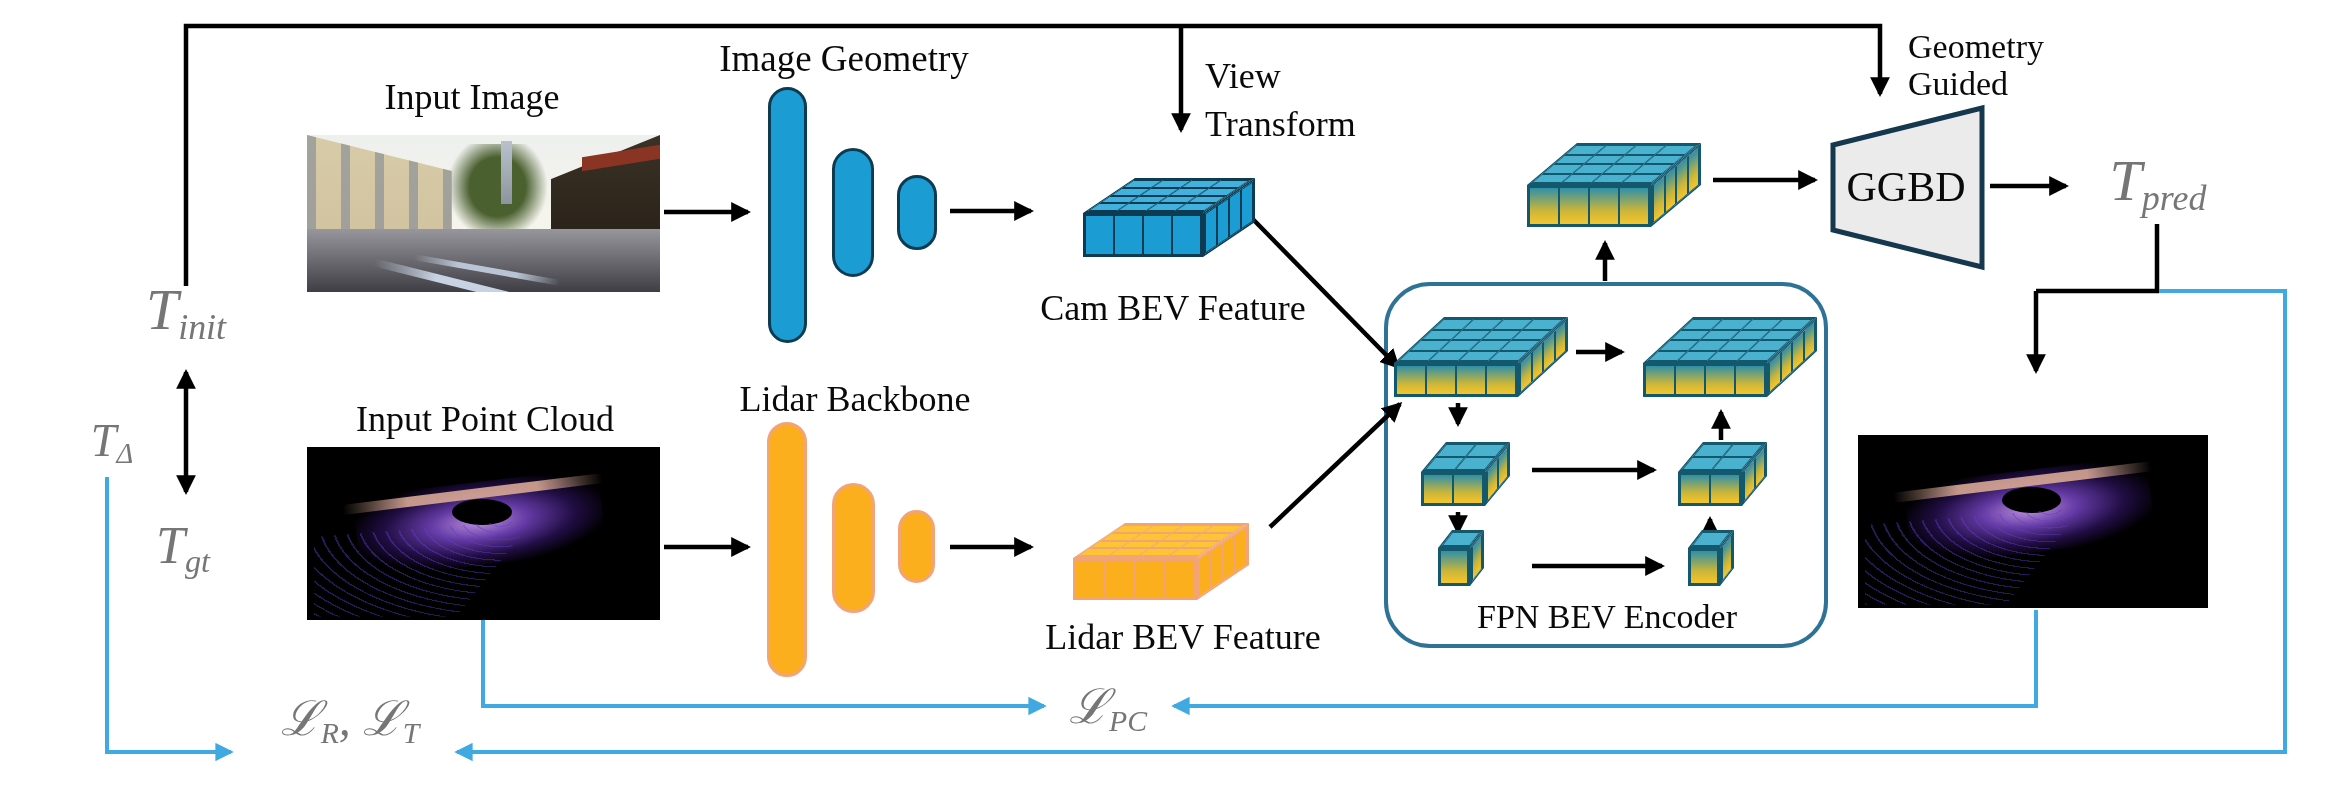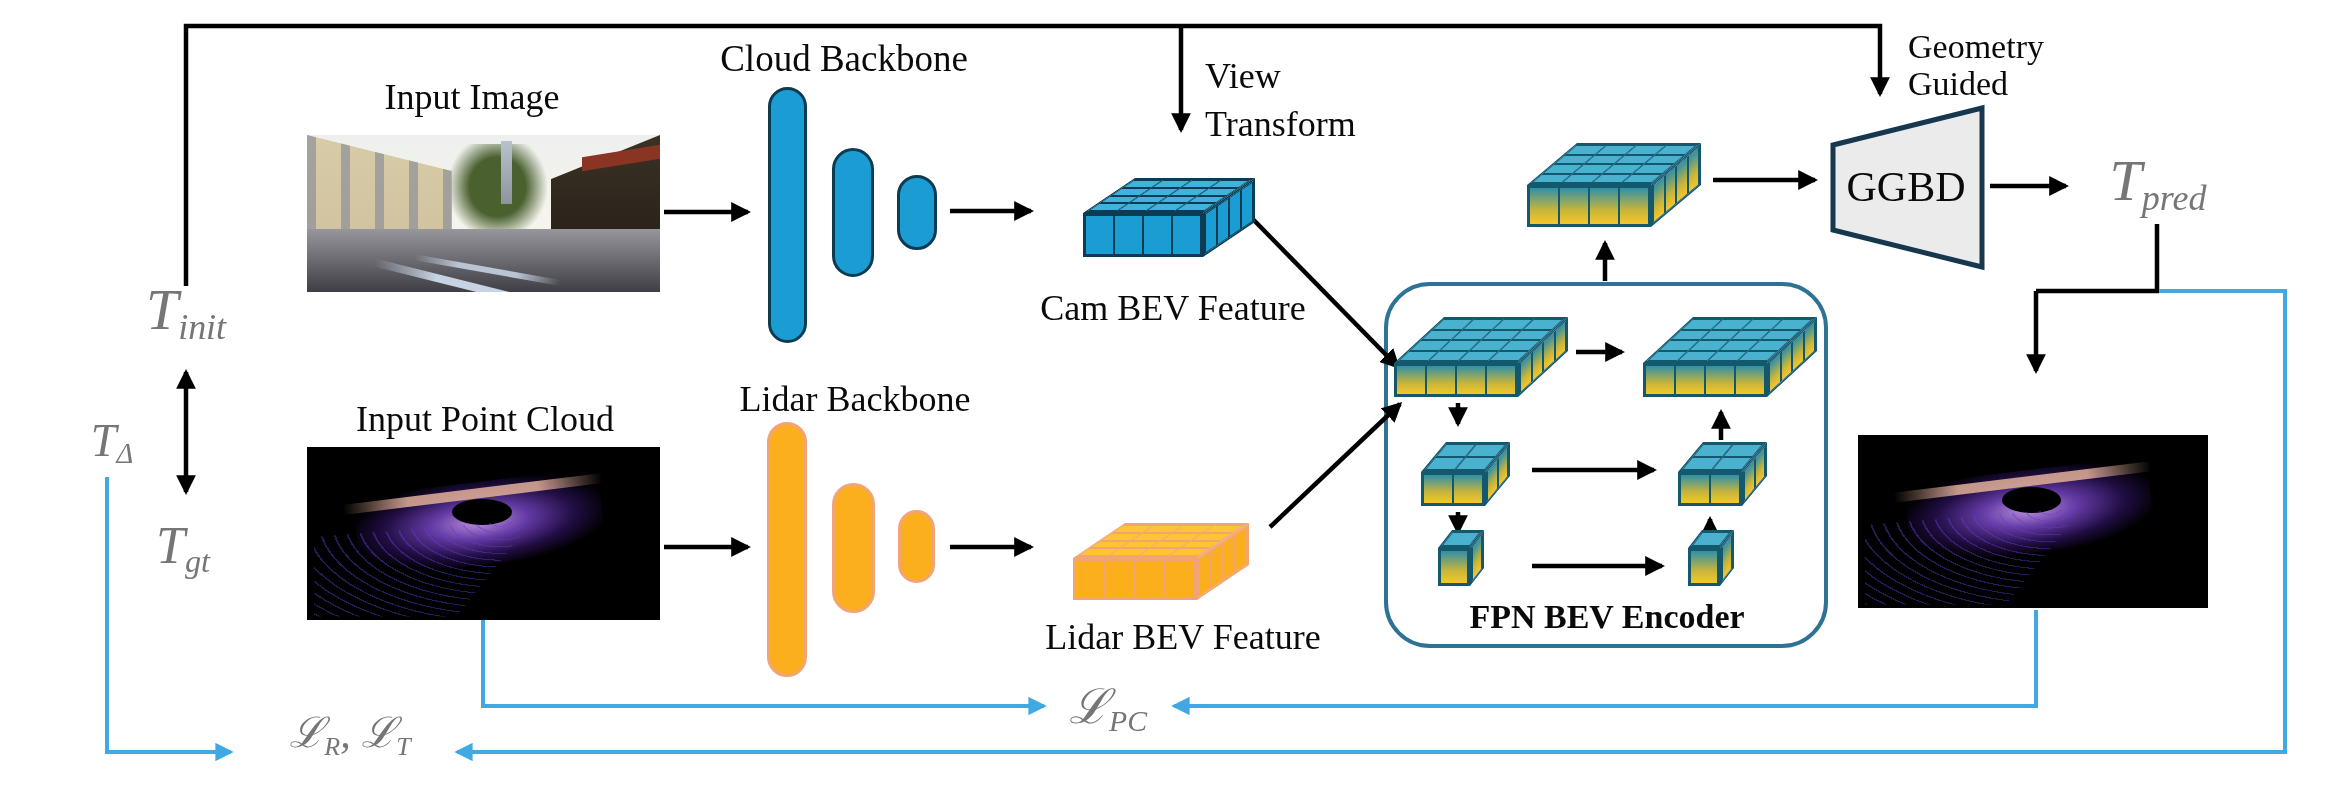--- a/index.html
+++ b/index.html
@@ -142,30 +142,30 @@
   </div>
 
   <div class="photo" style="left:1858px;top:435px;width:350px;height:173px;">
     <div class="pc-blob"></div>
     <div class="pc-hole"></div>
     <div class="pc-streak"></div>
     <div class="pc-arcs"></div>
   </div>
 
   <div class="lbl" style="left:472px;top:97px;">Input Image</div>
-  <div class="lbl" style="left:844px;top:58px;font-size:37px;">Cloud Backbone</div>
+  <div class="lbl" style="left:844px;top:58px;font-size:37px;">Image Geometry</div>
   <div class="lbl lbl-left" style="left:1205px;top:52px;line-height:48px;">
     <div>View</div>
     <div>Transform</div>
   </div>
   <div class="lbl" style="left:1173px;top:308px;">Cam BEV Feature</div>
   <div class="lbl" style="left:485px;top:419px;">Input Point Cloud</div>
   <div class="lbl" style="left:1183px;top:637px;">Lidar BEV Feature</div>
   <div class="lbl" style="left:855px;top:399px;">Lidar Backbone</div>
-  <div class="lbl" style="left:1607px;top:617px;font-size:34px;font-weight:bold;">FPN BEV Encoder</div>
+  <div class="lbl" style="left:1607px;top:617px;font-size:34px;">FPN BEV Encoder</div>
   <div class="lbl lbl-left" style="left:1908px;top:28px;font-size:34px;line-height:37px;">
     <div>Geometry</div>
     <div>Guided</div>
   </div>
   <div class="lbl" style="left:1906px;top:187px;font-size:42px;">GGBD</div>
 
   <div class="math" style="left:186px;top:312px;font-size:58px;">
     <span>T</span><span class="msub">init</span>
   </div>
   <div class="math" style="left:112px;top:442px;font-size:46px;">
@@ -173,21 +173,21 @@
   </div>
   <div class="math" style="left:183px;top:548px;font-size:52px;">
     <span>T</span><span class="msub">gt</span>
   </div>
   <div class="math" style="left:2158px;top:183px;font-size:58px;">
     <span>T</span><span class="msub">pred</span>
   </div>
   <div class="math" style="left:1108px;top:705px;font-size:48px;">
     <span>ℒ</span><span class="msub">PC</span>
   </div>
-  <div class="math" style="left:350px;top:732px;font-size:42px;">
+  <div class="math" style="left:350px;top:717px;font-size:48px;">
     <span>ℒ</span><span class="msub">R</span><span>, </span><span>ℒ</span><span class="msub">T</span>
   </div>
 
 <div class="block" style="left: 1083px; top: 178px; width: 172px; height: 79px;">
       <div class="face" style="left: 0px; top: 0px; width: 120px; height: 35px; grid-template-columns: repeat(4, 1fr); grid-template-rows: repeat(4, 1fr); border-width: 2.5px; border-color: rgb(13, 60, 82); transform-origin: 0px 100%; transform: skewX(-56.0564deg);">
         <div class="cell" style="background: rgb(65, 177, 221); border-width: 1.6px; border-color: rgb(13, 60, 82);"></div>
         <div class="cell" style="background: rgb(65, 177, 221); border-width: 1.6px; border-color: rgb(13, 60, 82);"></div>
         <div class="cell" style="background: rgb(65, 177, 221); border-width: 1.6px; border-color: rgb(13, 60, 82);"></div>
         <div class="cell" style="background: rgb(65, 177, 221); border-width: 1.6px; border-color: rgb(13, 60, 82);"></div>
         <div class="cell" style="background: rgb(65, 177, 221); border-width: 1.6px; border-color: rgb(13, 60, 82);"></div>

